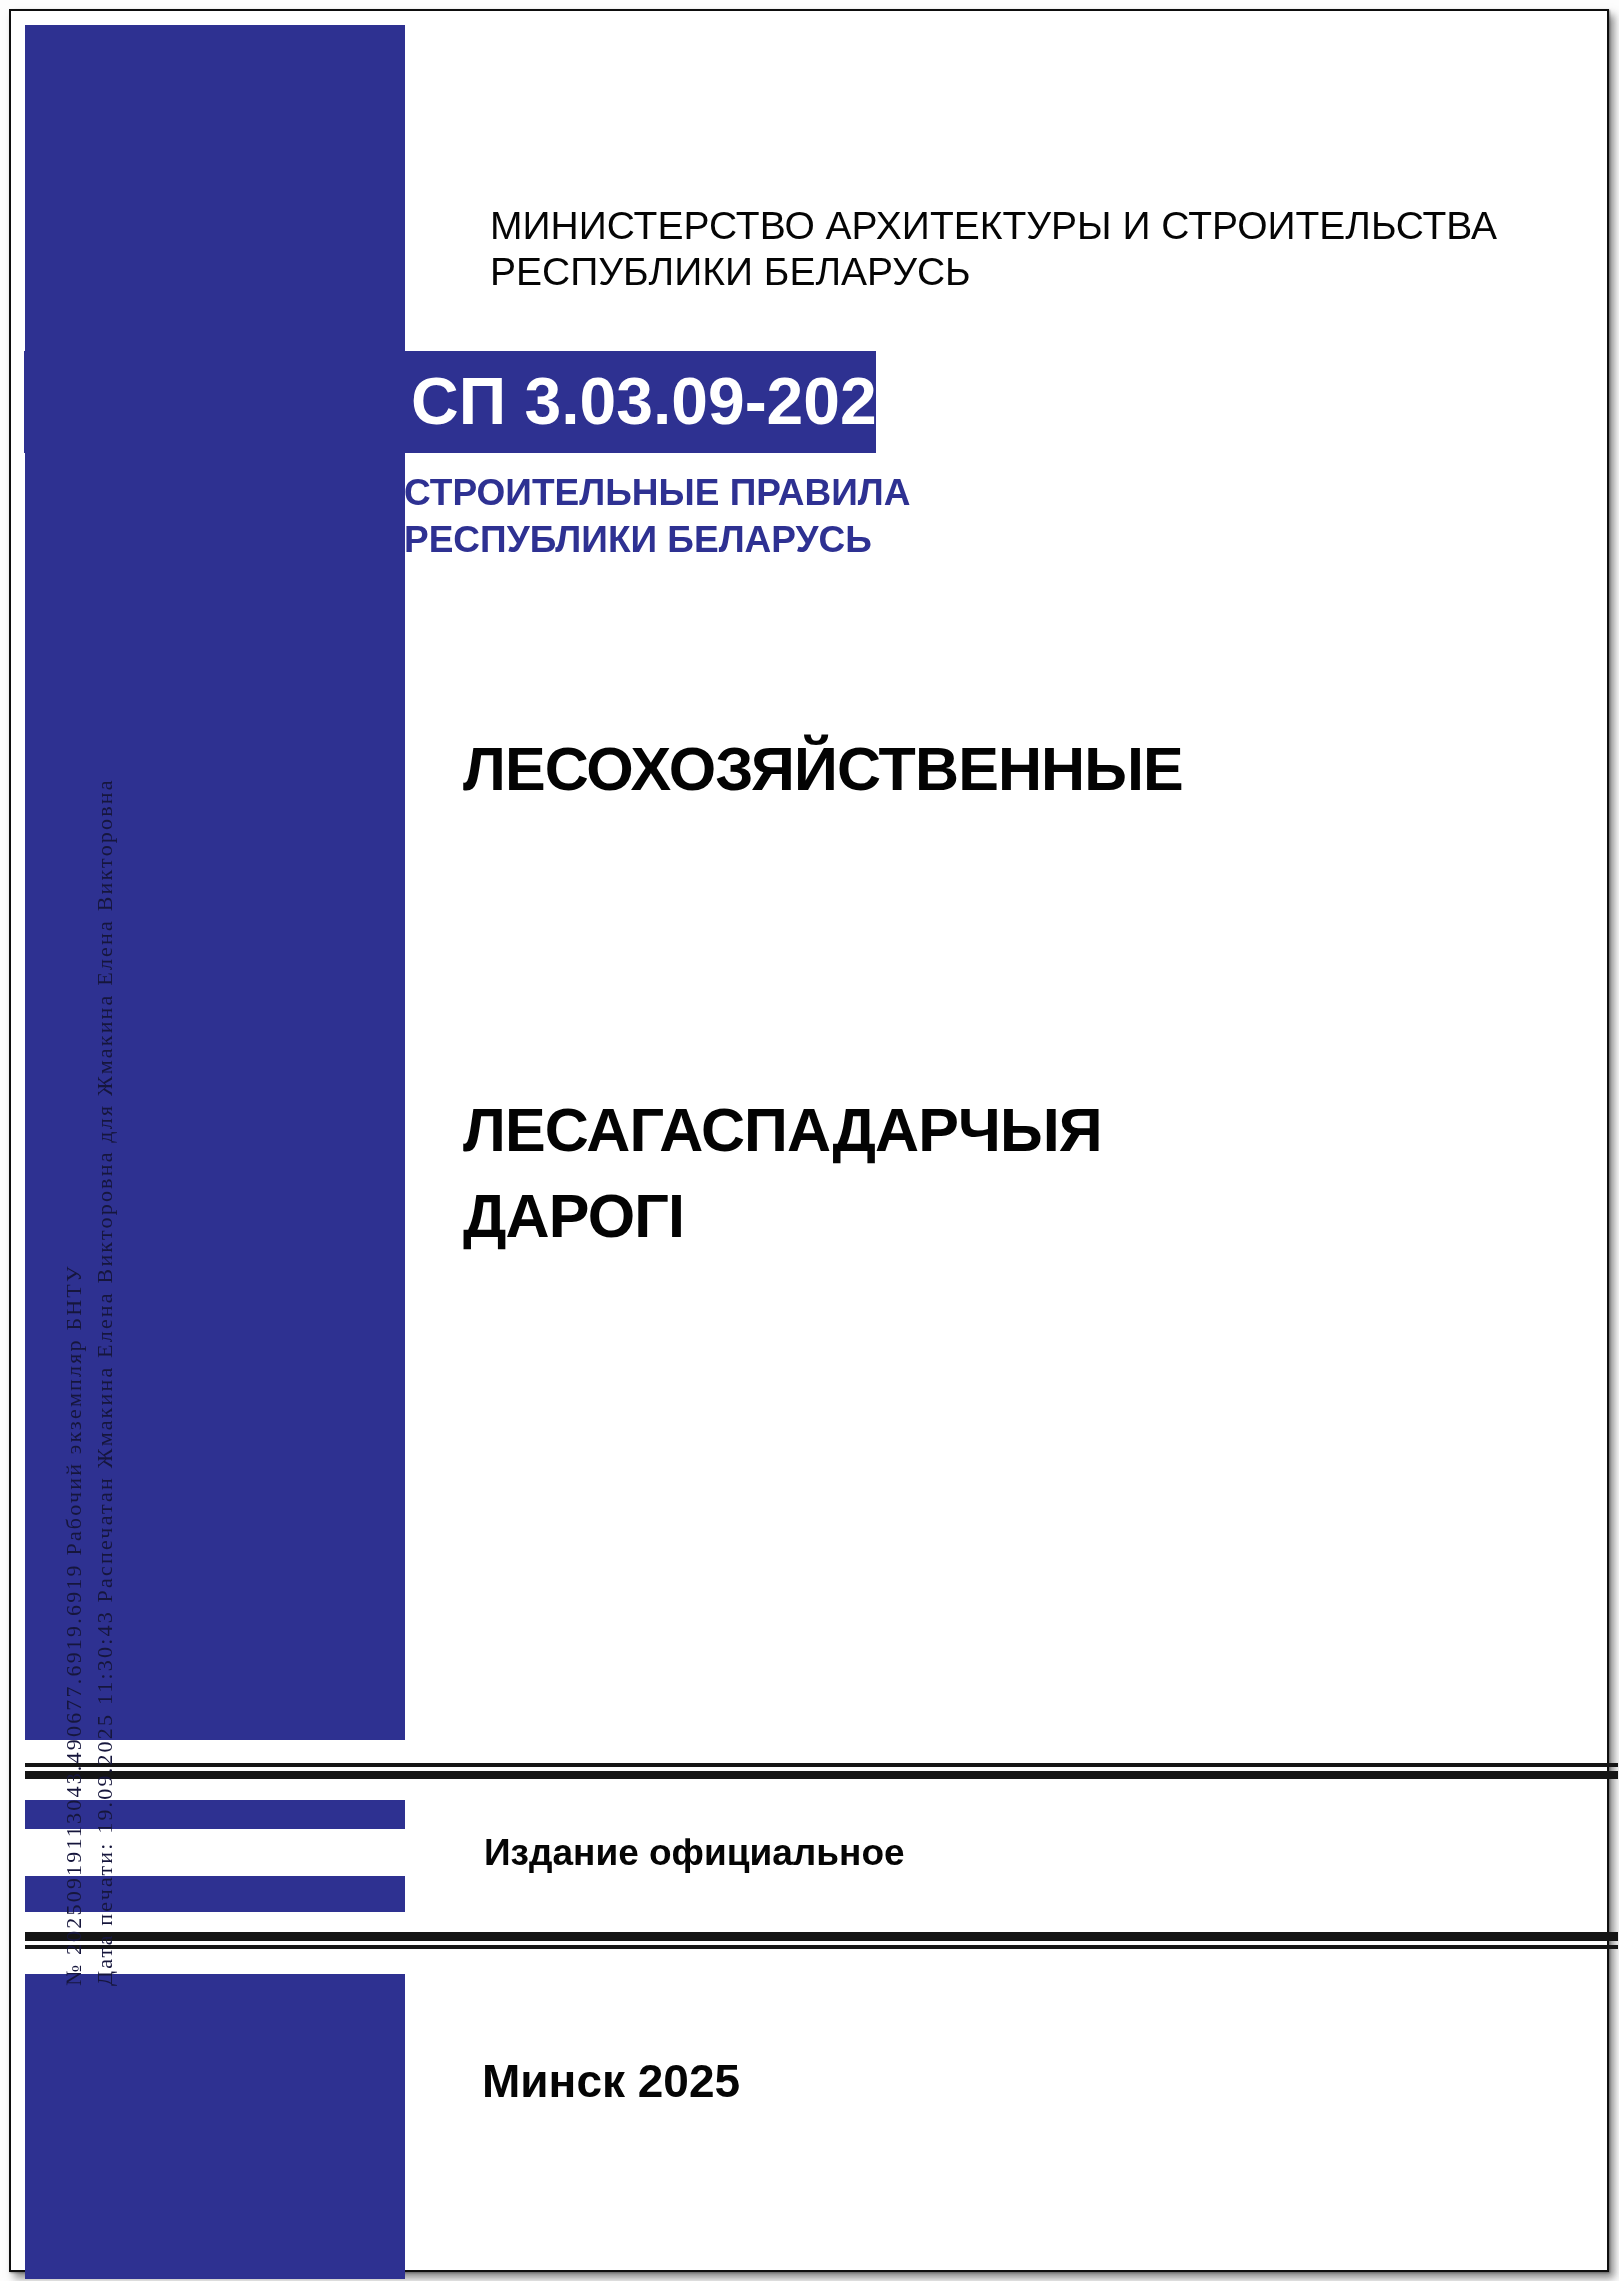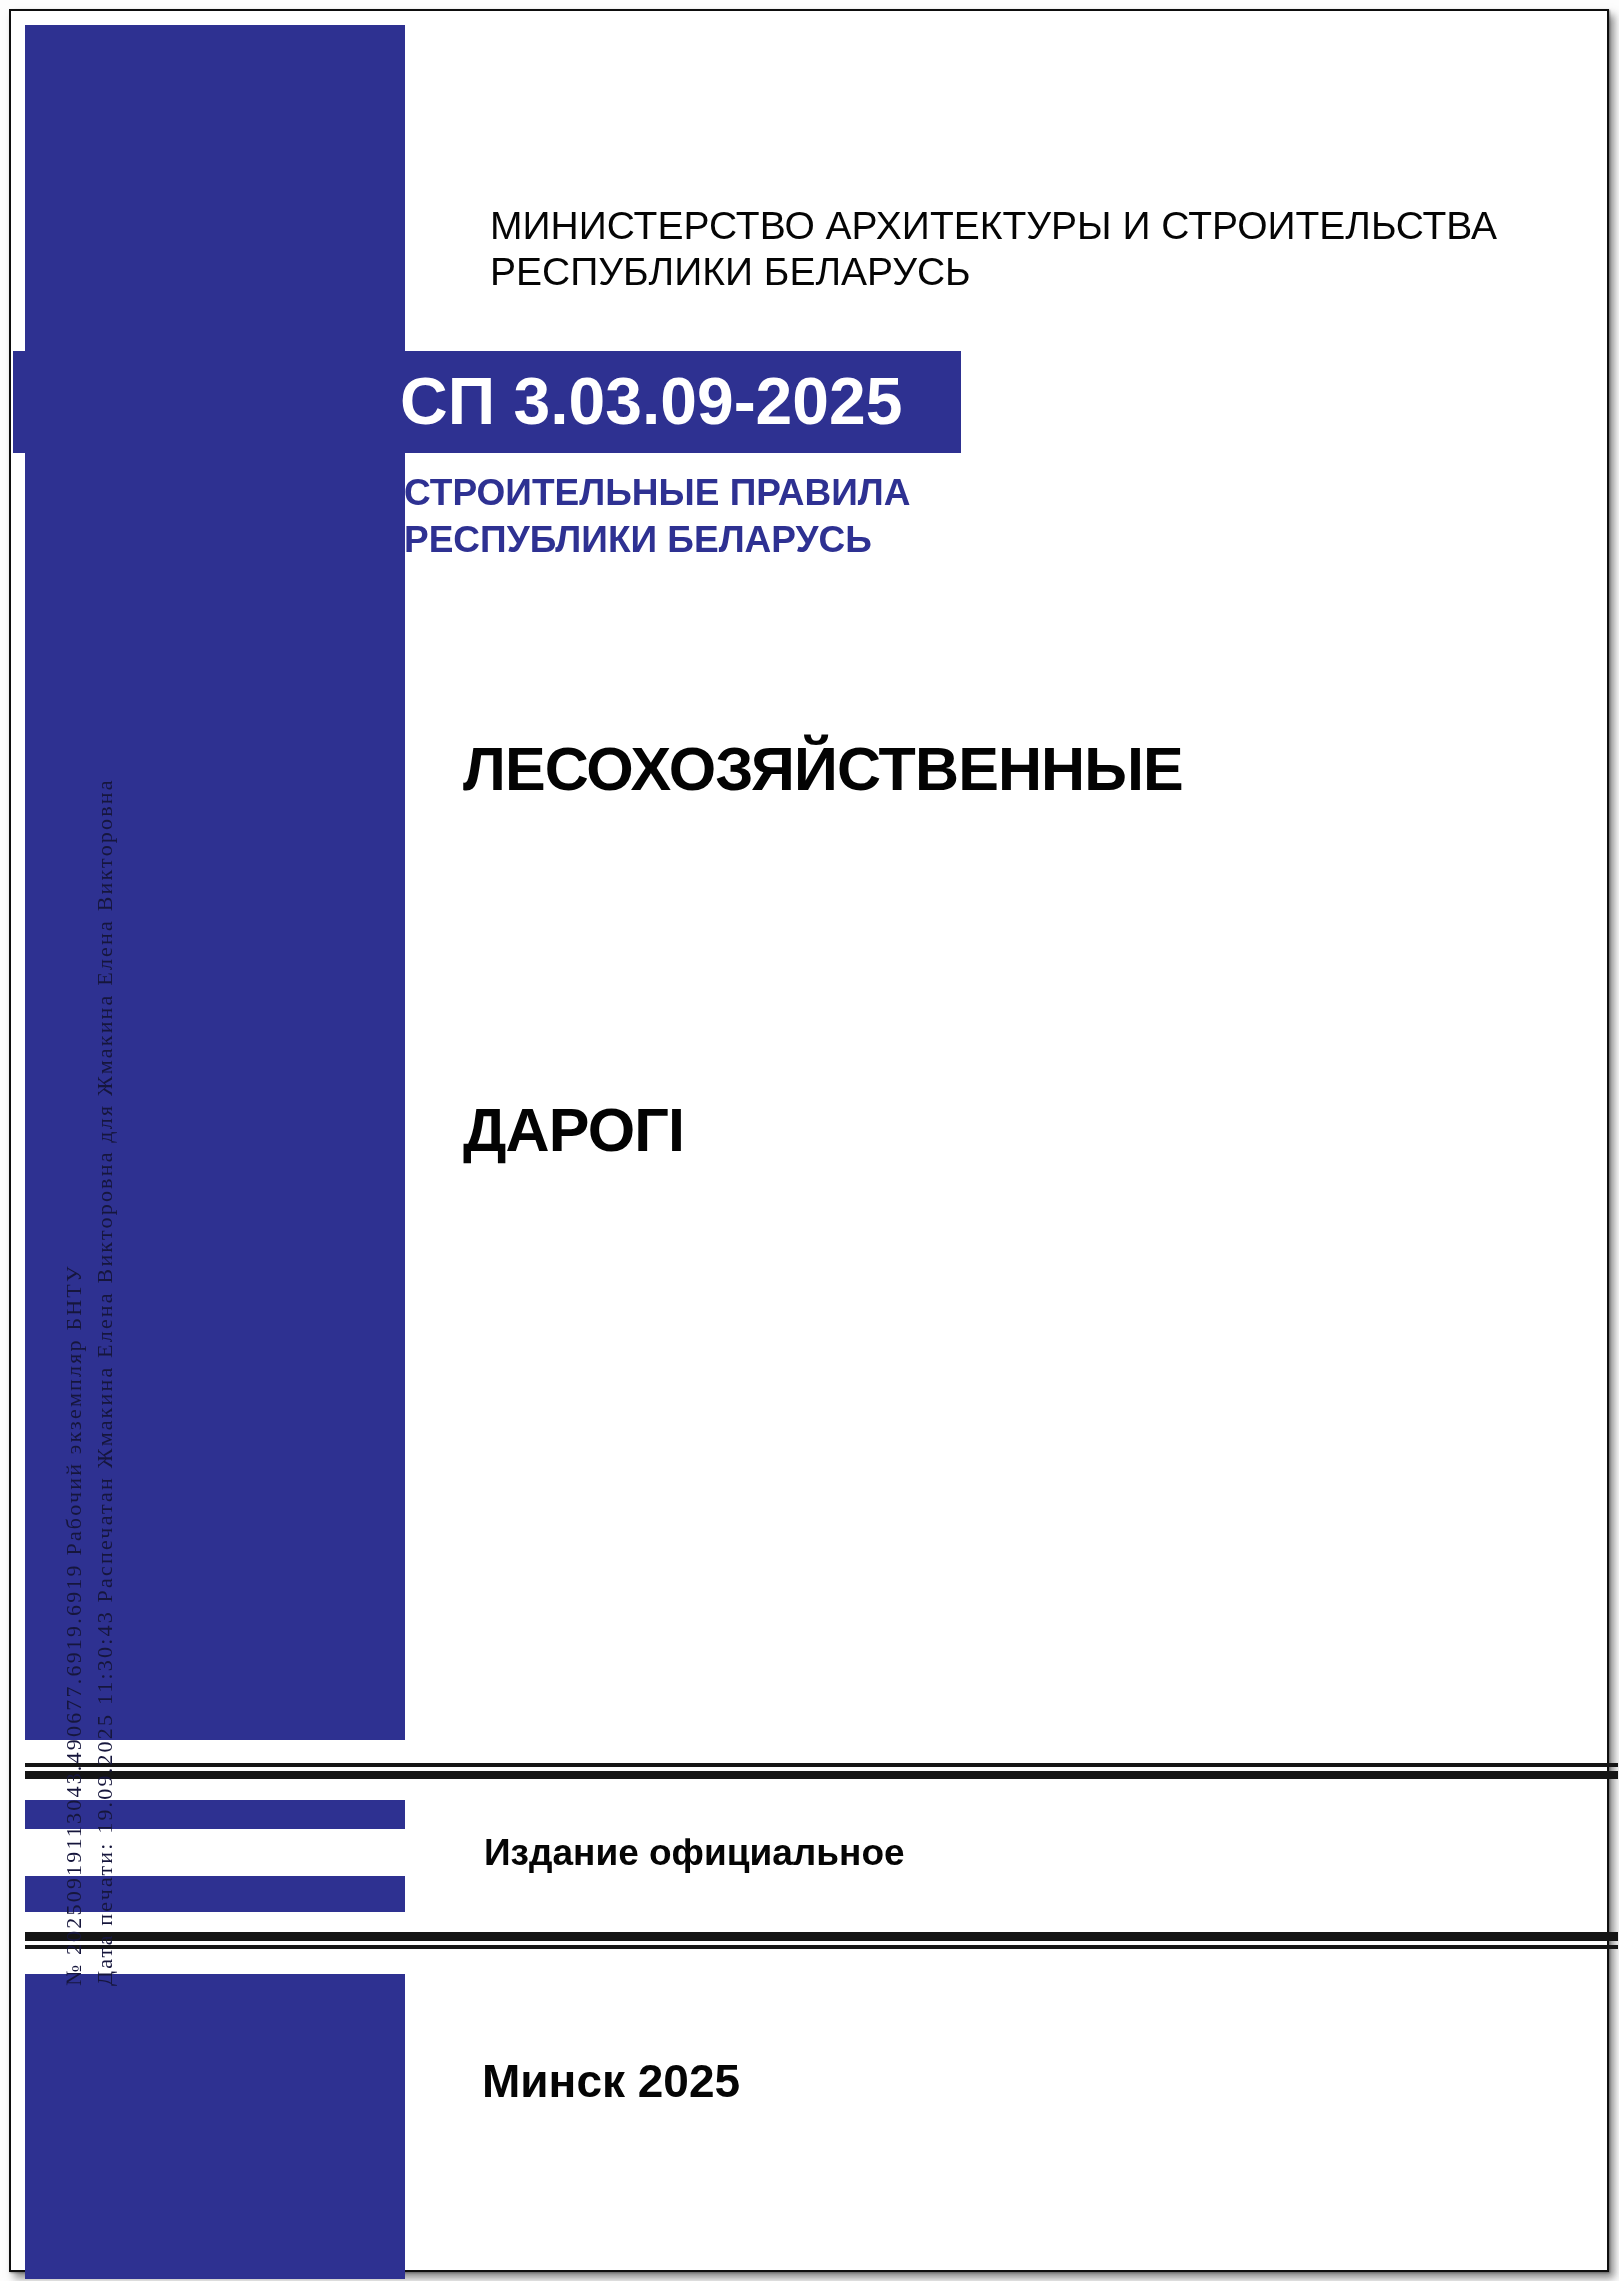--- a/index.html
+++ b/index.html
@@ -6,21 +6,21 @@
   body{background:#ffffff;font-family:"Liberation Sans",sans-serif;}
   .screen{position:relative;width:1619px;height:2281px;background:#fdfdfd;overflow:hidden;}
   .page-frame{
     position:absolute;left:9px;top:9px;width:1596px;height:2259px;
     background:#ffffff;border:2.7px solid #0e0e0e;
     box-shadow:5.3px 6.2px 8px rgba(40,40,40,0.55), 0.9px 0.9px 1.8px rgba(0,0,0,0.35);
   }
   
   .band{position:absolute;left:14.3px;top:14.3px;width:380px;height:2254px;background:var(--band-blue,#2e3191);}
   
-  .banner{position:absolute;left:2px;top:340px;width:948px;height:102px;background:var(--band-blue,#2e3191);}
+  .banner{position:absolute;left:13px;top:340px;width:852px;height:102px;background:var(--band-blue,#2e3191);}
   .banner-code{
     position:absolute;left:387px;top:0;height:102px;line-height:100px;
     color:#ffffff;font-weight:bold;font-size:66px;letter-spacing:0px;white-space:nowrap;
   }
   
   .ministry{
     position:absolute;left:479px;top:168px;color:#050505;
     font-size:39px;line-height:46px;font-weight:normal;white-space:nowrap;margin-top:24px;
   }
   
@@ -76,20 +76,21 @@
     <div class="subtitle">
       <div>СТРОИТЕЛЬНЫЕ ПРАВИЛА</div>
       <div>РЕСПУБЛИКИ БЕЛАРУСЬ</div>
     </div>
 
     <div class="title title-ru">
       <div>ЛЕСОХОЗЯЙСТВЕННЫЕ</div>
     </div>
 
     <div class="title title-be">
+      <div>ЛЕСАГАСПАДАРЧЫЯ</div>
       <div>ДАРОГІ</div>
     </div>
 
     <div class="band-gap gap1"></div>
     <div class="band-gap gap2"></div>
     <div class="band-gap gap3"></div>
 
     <div class="rule rule-1a"></div>
     <div class="rule rule-1b"></div>
     <div class="rule rule-2a"></div>

